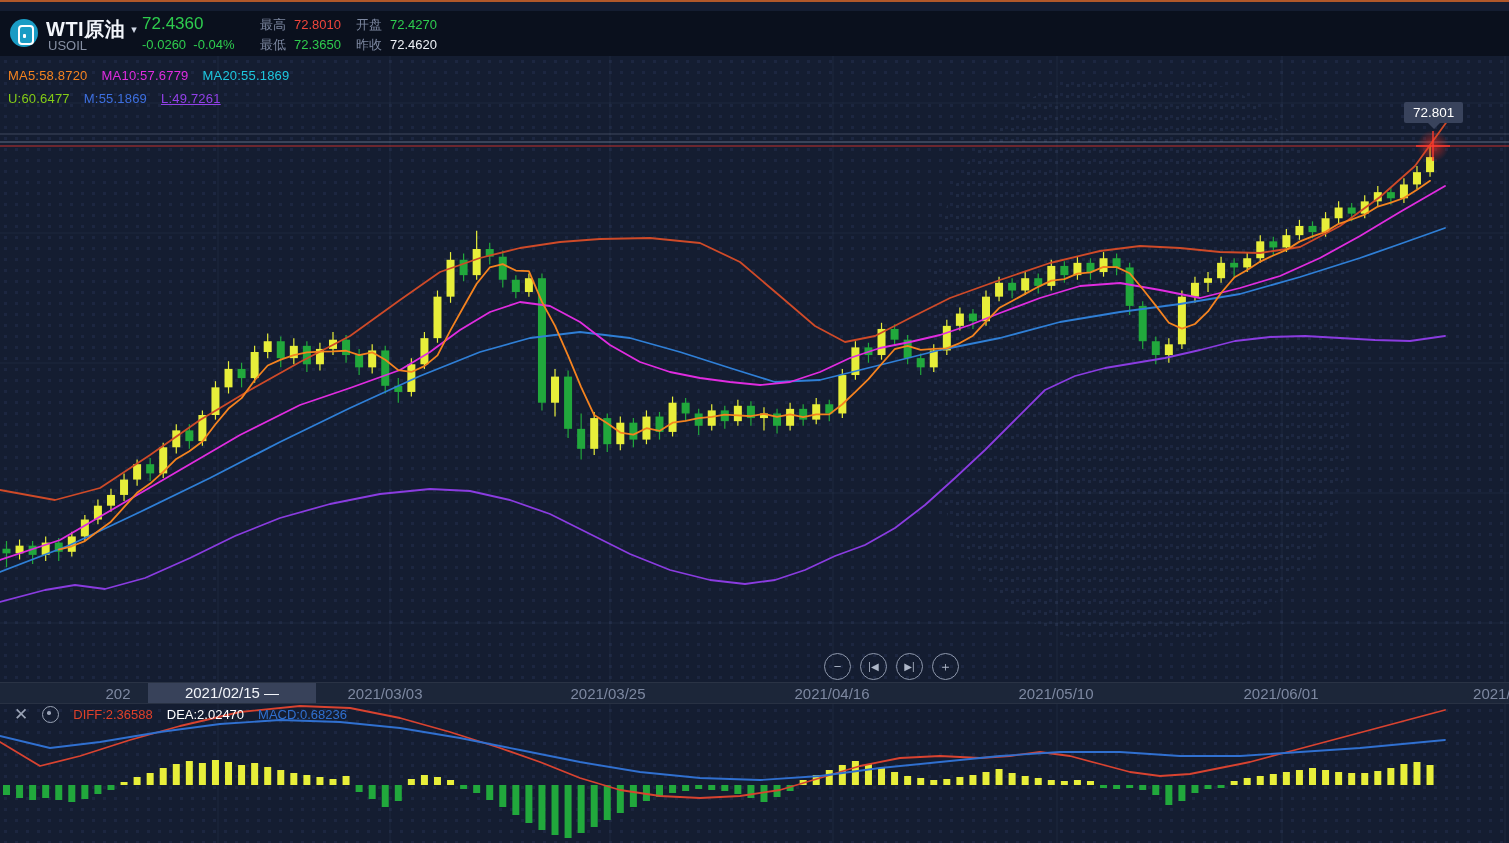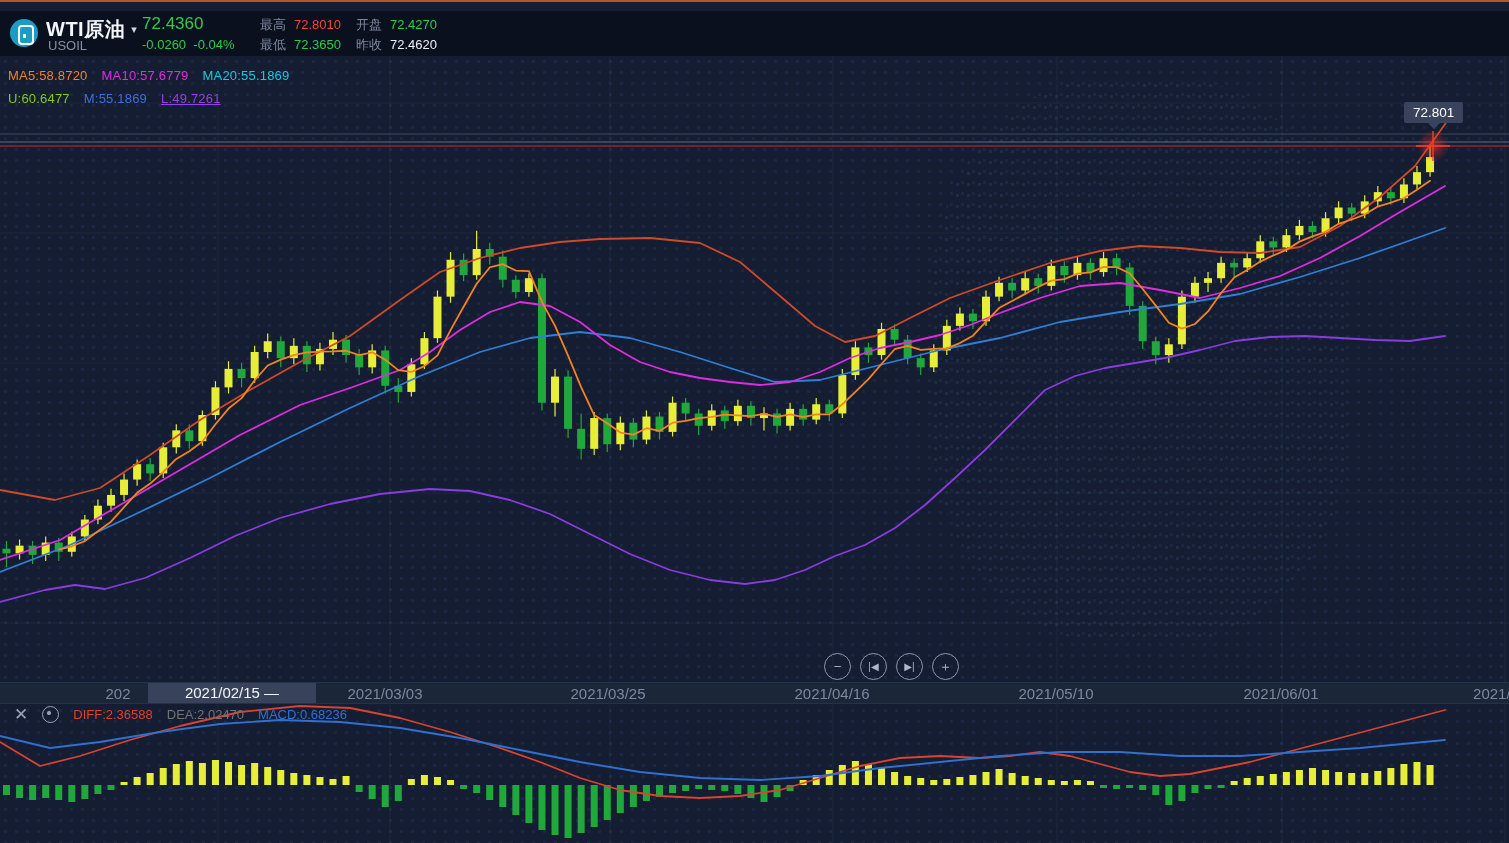--- a/index.html
+++ b/index.html
@@ -478,16 +478,16 @@
     <div class="tbtn">−</div>
     <div class="tbtn" style="font-size:10px">|◀</div>
     <div class="tbtn" style="font-size:10px">▶|</div>
     <div class="tbtn">＋</div>
   </div>
 
   <div class="macd-head">
     <span class="xicon">✕</span>
     <span class="ticon"></span>
     <span id="diff-lab" style="color: rgb(224, 64, 42);">DIFF:2.36588</span>
-    <span id="dea-lab" style="color: #737373; text-align: right;">DEA:2.02470</span>
+    <span id="dea-lab" style="color: #ffffff; text-align: right;">DEA:2.02470</span>
     <span id="macd-lab" style="color: rgb(48, 112, 208);">MACD:0.68236</span>
   </div>
 </div>
 
 </body></html>

